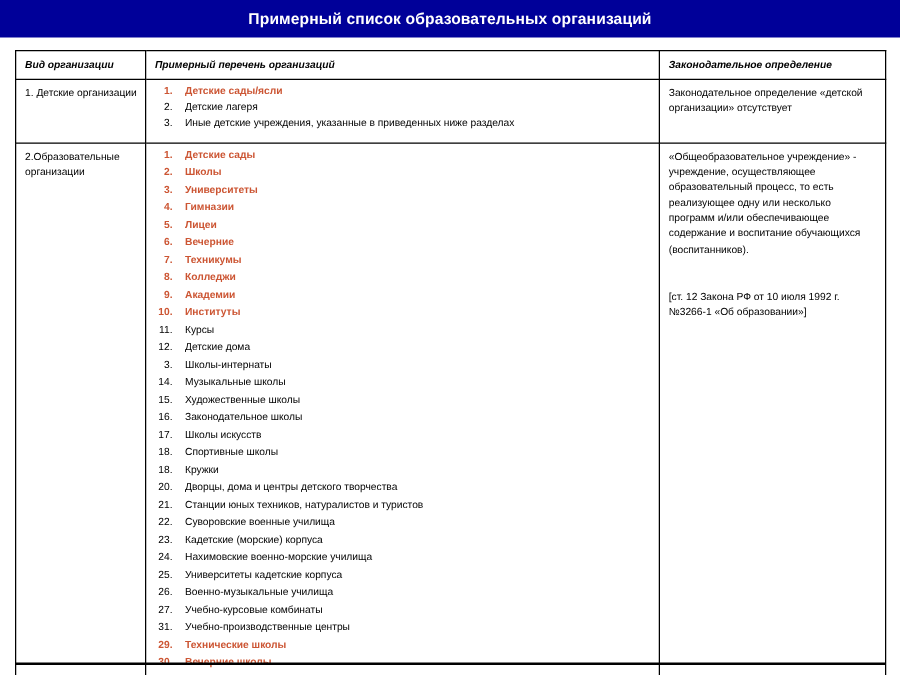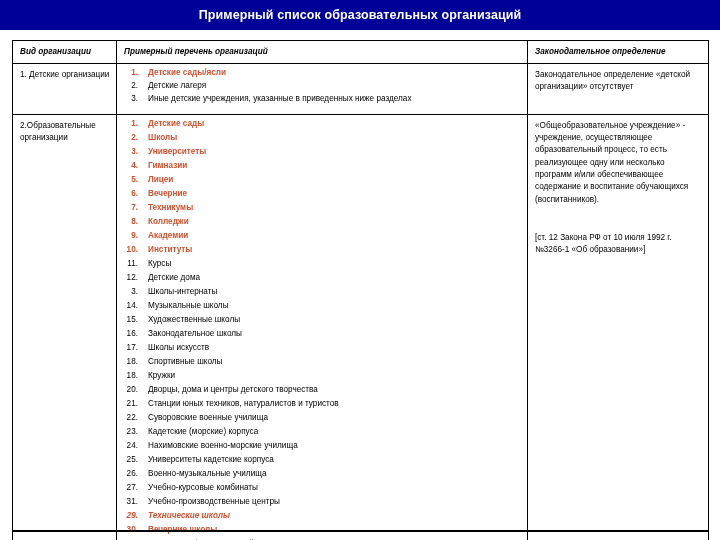--- a/index.html
+++ b/index.html
@@ -291,21 +291,21 @@
                   <span class="txt">Военно-музыкальные училища</span>
                 </li>
                 <li>
                   <span class="num">27.</span>
                   <span class="txt">Учебно-курсовые комбинаты</span>
                 </li>
                 <li>
                   <span class="num">31.</span>
                   <span class="txt">Учебно-производственные центры</span>
                 </li>
-                <li class="hl" style="color: rgb(204, 85, 51); font-style: italic;">
+                <li class="hl" style="color: rgb(204, 85, 51);">
                   <span class="num">29.</span>
                   <span class="txt">Технические школы</span>
                 </li>
                 <li class="hl" style="color: rgb(204, 85, 51);">
                   <span class="num">30.</span>
                   <span class="txt">Вечерние школы</span>
                 </li>
                 <li>
                   <span class="num">31.</span>
                   <span class="txt">Центры профессиональной ориентации</span>

